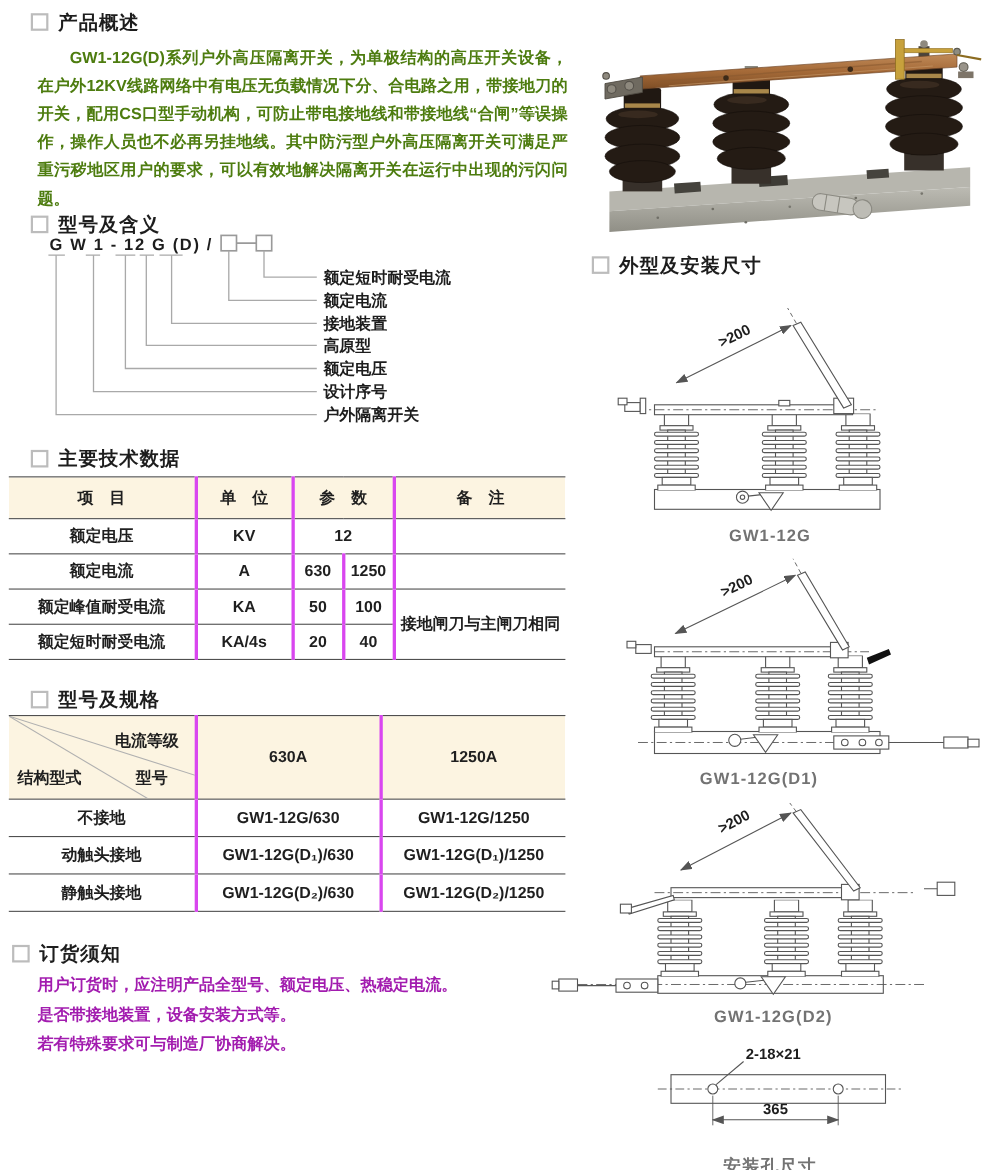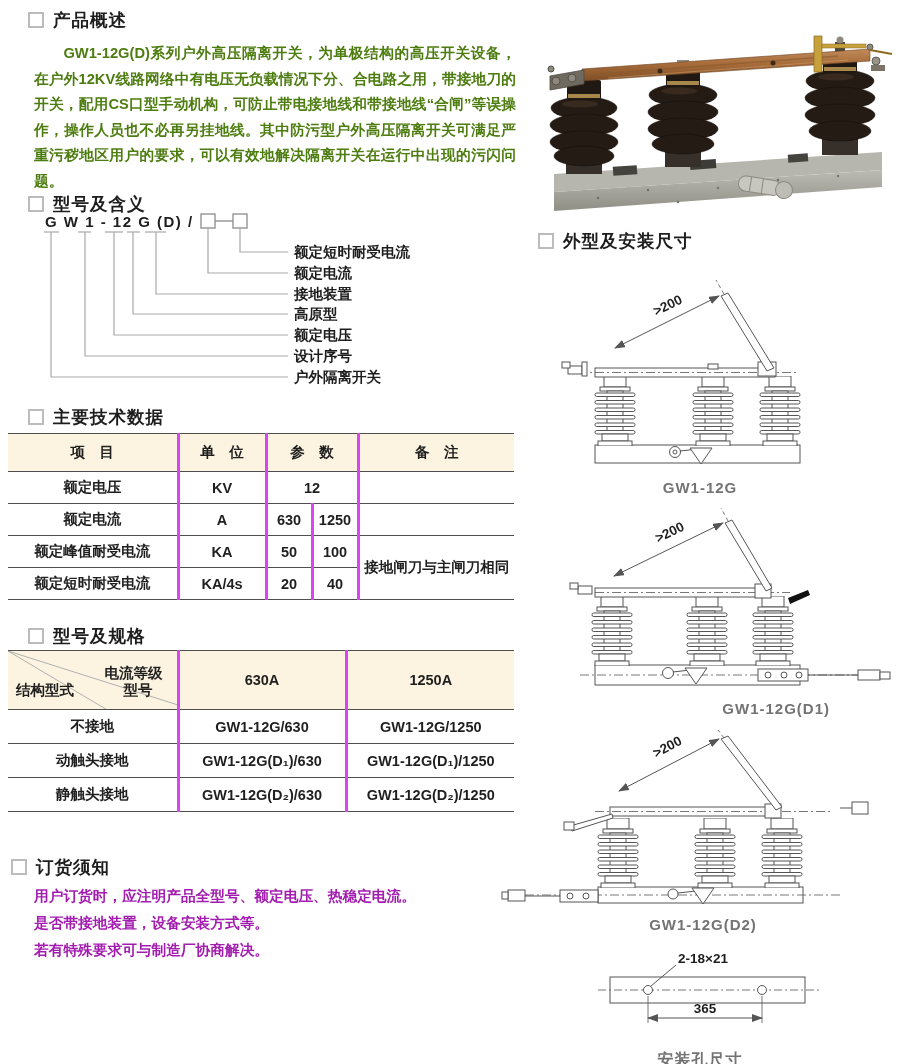--- a/index.html
+++ b/index.html
@@ -127,21 +127,21 @@
   <span>型号及规格</span>
 </div>
 
 <table class="abs dtable" style="left:8px; top:650px; width:506px;">
   <colgroup>
       <col style="width:170px">
       <col style="width:168px">
       <col style="width:168px">
     </colgroup>
   <tbody>
-      <tr class="hdr" style="height:59px;">
+      <tr class="hdr" style="height:76px;">
     <th class="diag">
       <svg width="170" height="76" viewBox="0 0 170 76">
         <line x1="0" y1="0" x2="170" y2="54" stroke="#b0b0b0" stroke-width="1"></line>
         <line x1="0" y1="0" x2="128" y2="76" stroke="#b0b0b0" stroke-width="1"></line>
       </svg>
       <span style="top:13px; right:14px;">电流等级</span>
       <span style="bottom:9px; right:24px;margin-top:40px;">型号</span>
       <span style="bottom:9px; left:8px;">结构型式</span>
     </th>
     <th class="vl">630A</th>
@@ -357,21 +357,21 @@
     <circle cx="128" cy="170" r="5.5" fill="#fff"></circle>
       <line x1="133" y1="169" x2="150" y2="167"></line>
     <polygon points="145,165 167,165 156,181" fill="#fff"></polygon>
     <polygon points="248,95 268,87 270,92 250,101" fill="#111" stroke="none"></polygon>
   </g>
   <g>
     <line x1="183" y1="20" x2="74" y2="73" stroke="#555" stroke-width="1" marker-start="url(#ar2)" marker-end="url(#ar2)"></line>
     <text transform="translate(118,40) rotate(-26)" font-size="13.5" font-weight="600">&gt;200</text>
   </g>
 </svg>
-<div class="abs cap" style="left:550px; top:700px; width:280px;text-align:right;">GW1-12G(D1)</div>
+<div class="abs cap" style="left:550px; top:700px; width:280px;">GW1-12G(D1)</div>
 
 <svg class="abs" style="left:500px; top:728px;" width="400" height="188" viewBox="0 0 400 188">
   <defs>
     <marker id="ar3" markerWidth="11" markerHeight="8" refX="10" refY="4" orient="auto-start-reverse">
       <path d="M0,0 L11,4 L0,8 z" fill="#555"></path>
     </marker>
   </defs>
   <g fill="none" stroke="#555" stroke-width="1">
     <rect x="98" y="159" width="205" height="16" fill="#fff"></rect>
     <line x1="8" y1="167" x2="340" y2="167" stroke-dasharray="9 3 2 3" stroke-width="0.8"></line>

